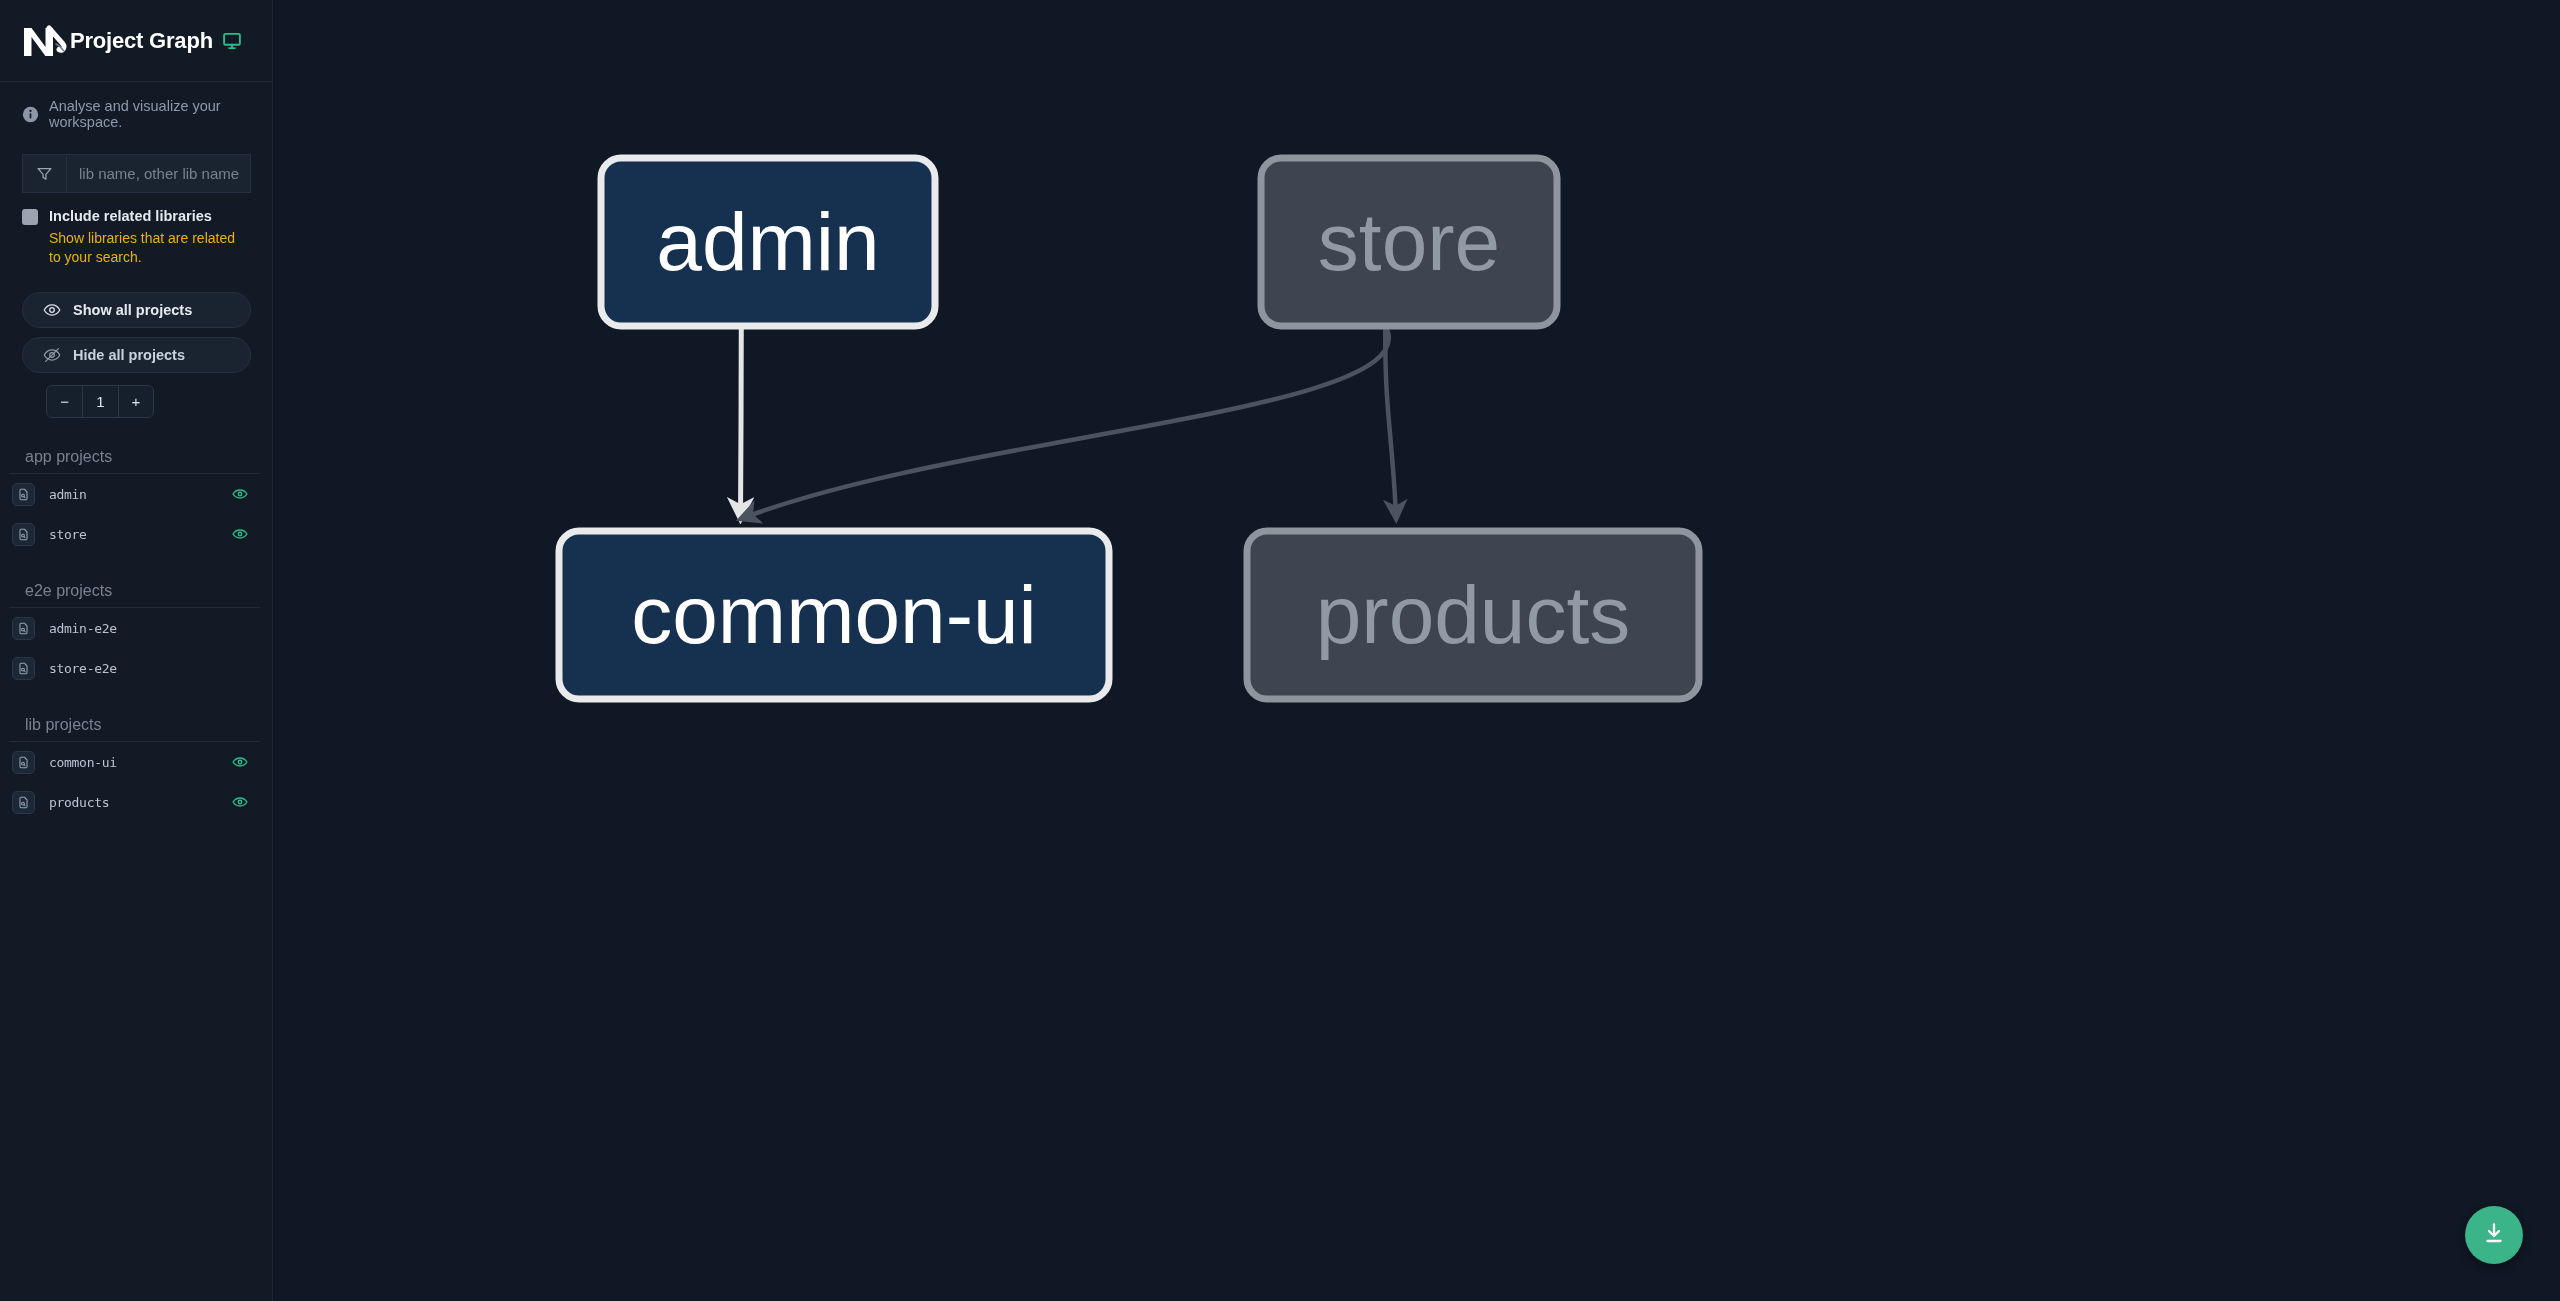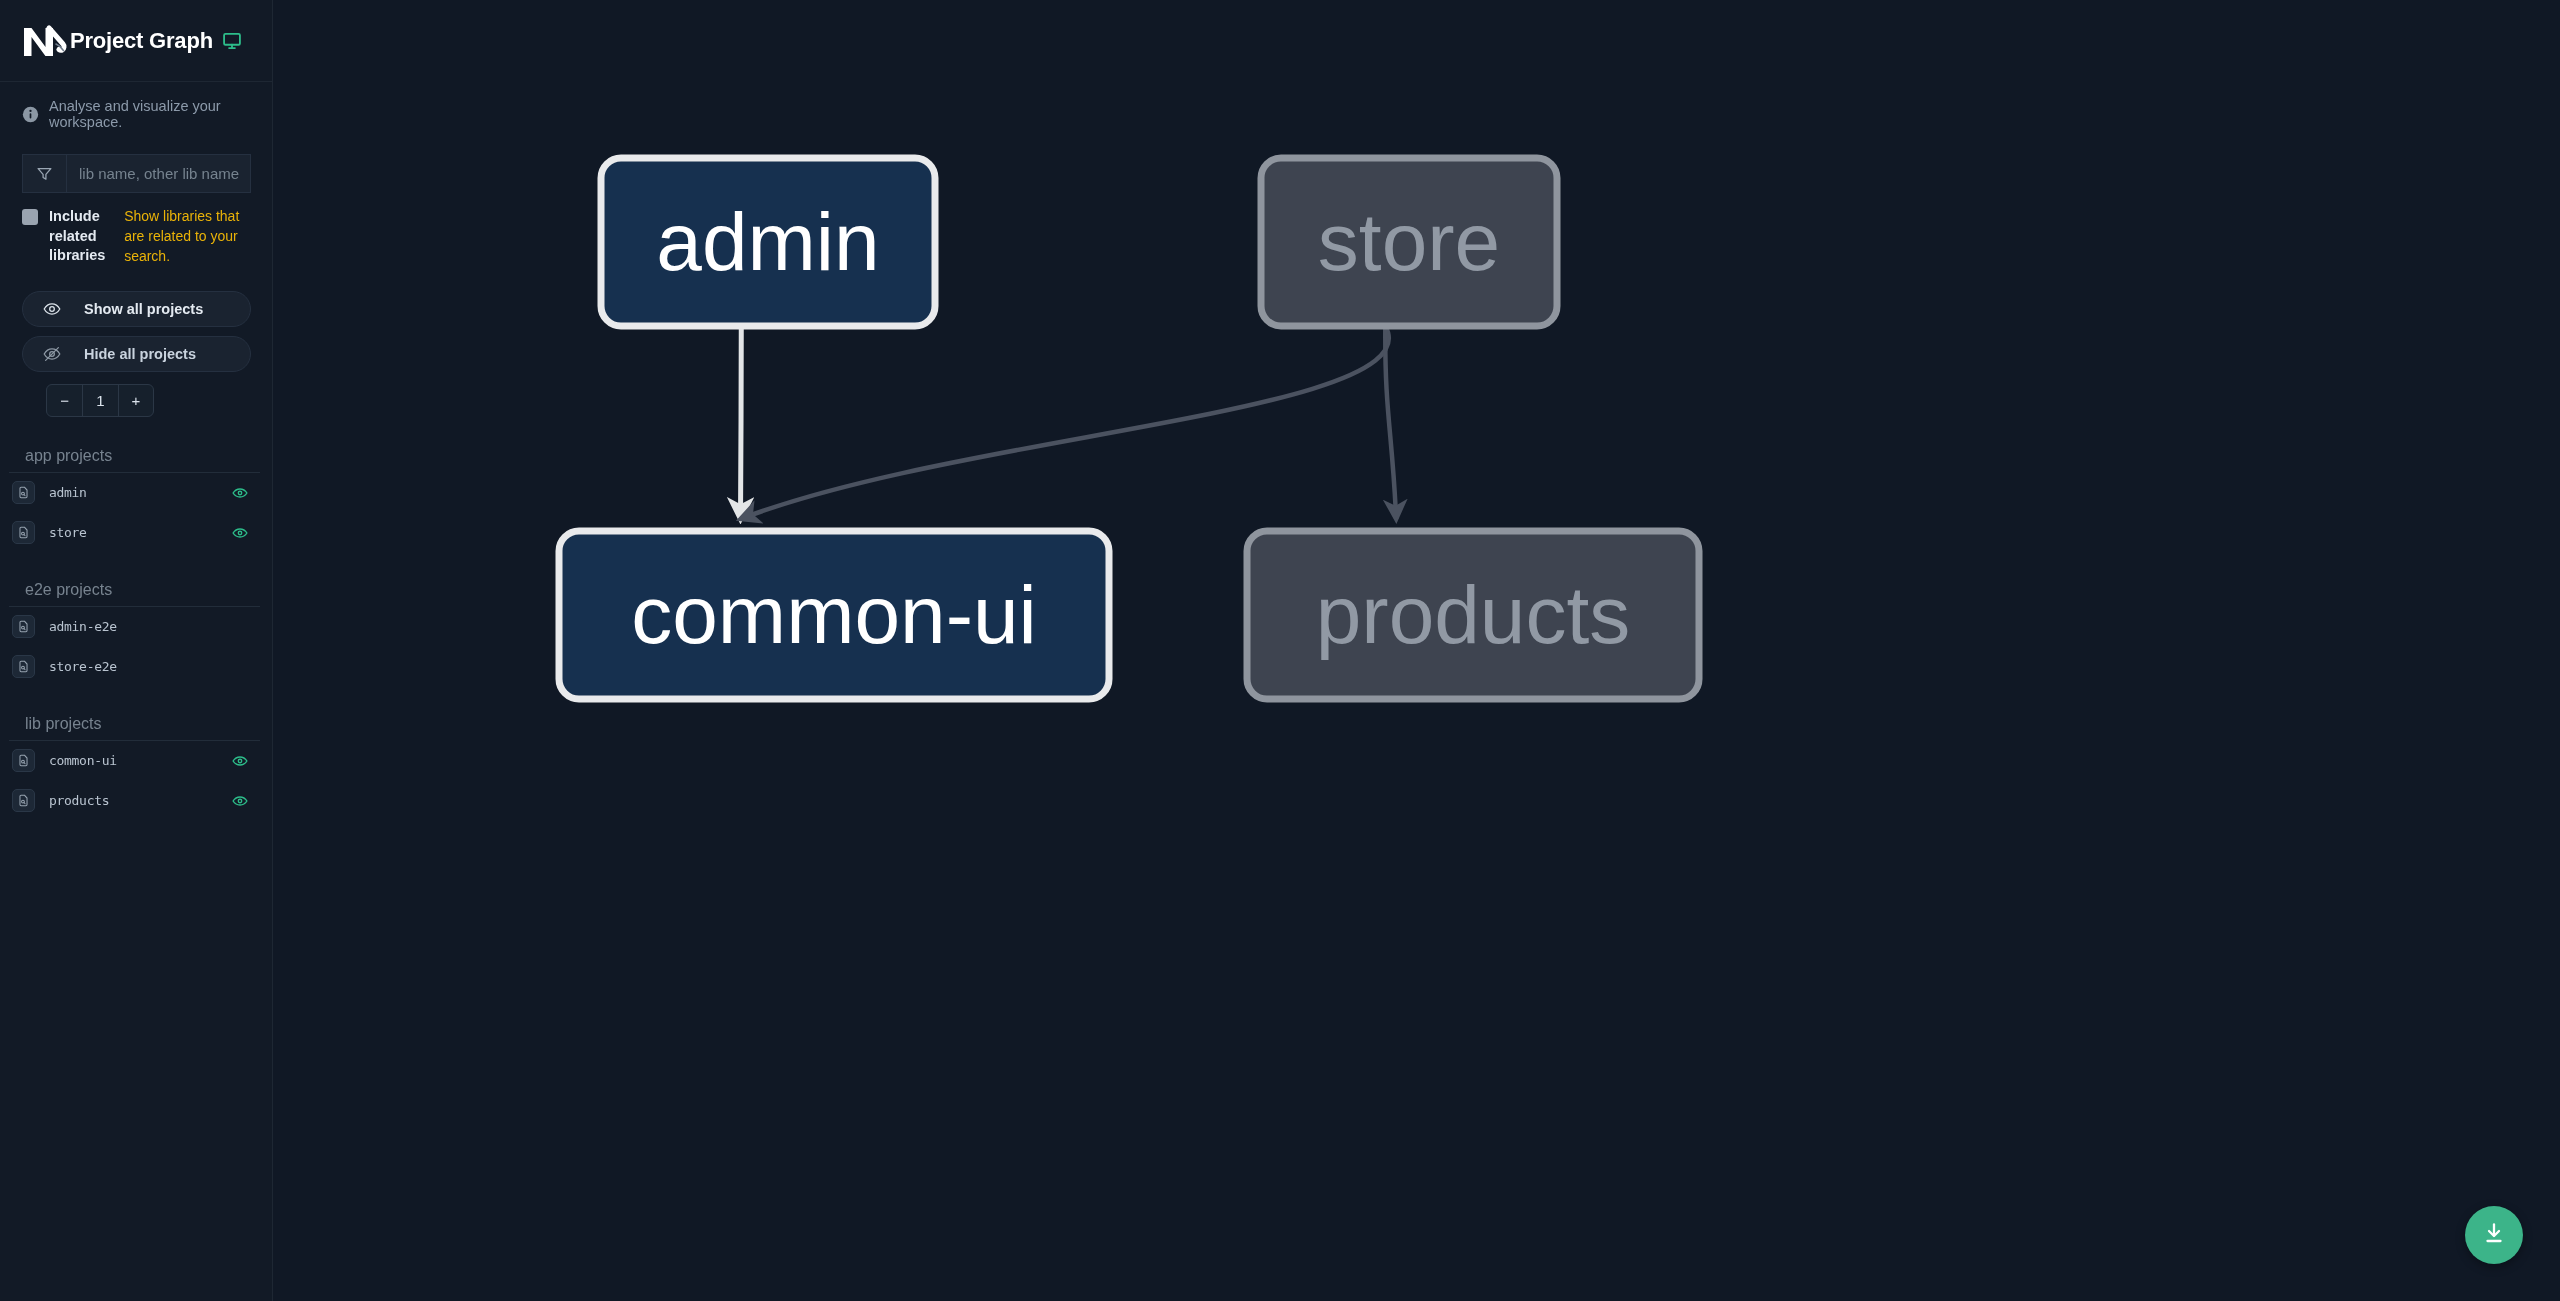--- a/index.html
+++ b/index.html
@@ -74,32 +74,32 @@
   }
   .cbox {
     width: 16px; height: 16px; flex: 0 0 16px;
     border-radius: 3px; margin-top: 2px;
     display: flex; align-items: center; justify-content: center;
   }
   .cbox.grey { background: #9aa4b0; }
   .cbox.white { background: #ffffff; }
   .cbox.green { background: #2dbd8a; }
   .cbox svg { width: 12px; height: 12px; }
-  .cb-texts { display: flex; flex-direction: row; gap: 2px; }
+  .cb-texts { display: flex; flex-direction: column; gap: 2px; }
   .cb-label { color: #e4eaf1; font-size: 14.5px; font-weight: 700; line-height: 1.35; }
   .cb-sub { color: #eab308; font-size: 14px; line-height: 1.42; max-width: 190px; }
 
   .sb-btn {
     margin: 0 22px;
     height: 36px;
     background: #1a2330;
     border: 1px solid #253040;
     border-radius: 18px;
     display: flex; align-items: center;
-    gap: 23px; padding: 0 20px;
+    gap: 12px; padding: 0 20px;
     cursor: pointer;
   }
   .sb-btn .bi { width: 18px; height: 18px; flex: 0 0 18px; }
   .sb-btn-label { color: #e4eaf1; font-size: 14.5px; font-weight: 700; }
   .sb-btn.dim .sb-btn-label { color: #c9d3de; }
 
   .stepper {
     margin: 12px 22px 0 46px;
     width: 108px; height: 33px;
     border: 1px solid #2b3746;

